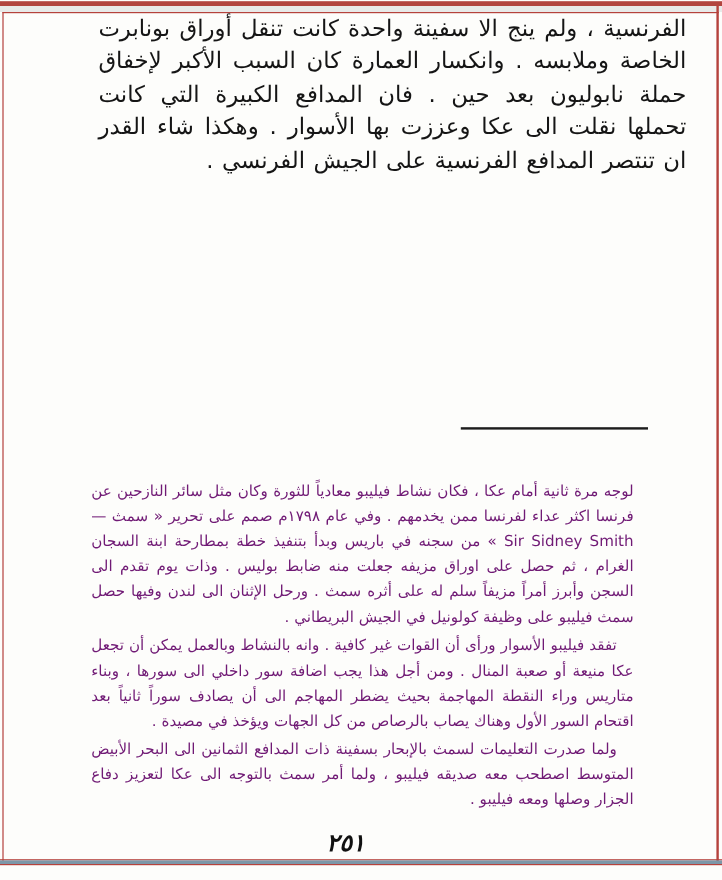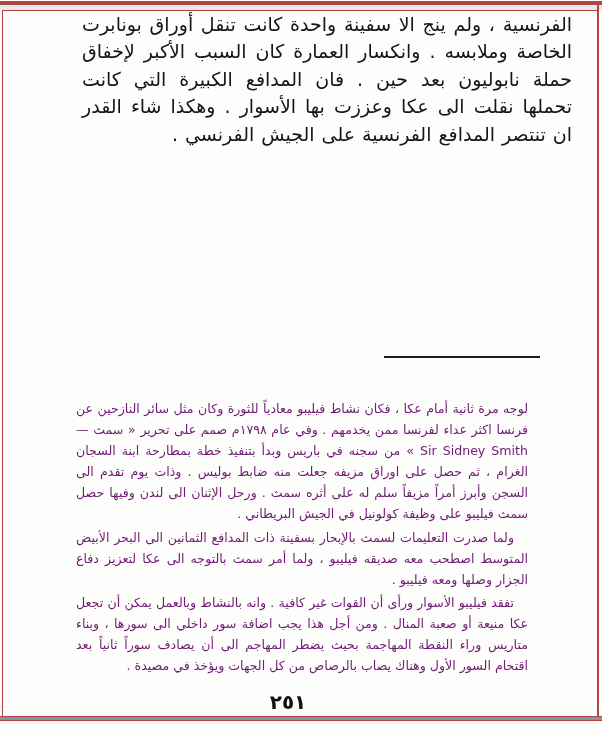--- a/index.html
+++ b/index.html
@@ -72,20 +72,21 @@
   .page-number {
     position: absolute;
     top: 690px;
     left: 248px;
     width: 80px;
     text-align: center;
     font-size: 20px;
     font-weight: bold;
     color: #111;
     direction: rtl;
+    font-style: italic;
   }
 </style>
 </head>
 <body>
 
 <div class="page">
 
   <div class="edge top-red-bar"></div>
   <div class="edge top-gray-strip"></div>
   <div class="edge top-thin-line"></div>
@@ -96,19 +97,19 @@
   <div class="edge bottom-red-lower"></div>
 
   <main class="main-text">
     <p>الفرنسية ، ولم ينج الا سفينة واحدة كانت تنقل أوراق بونابرت الخاصة وملابسه . وانكسار العمارة كان السبب الأكبر لإخفاق حملة نابوليون بعد حين . فان المدافع الكبيرة التي كانت تحملها نقلت الى عكا وعززت بها الأسوار . وهكذا شاء القدر ان تنتصر المدافع الفرنسية على الجيش الفرنسي .</p>
   </main>
 
   <div class="fn-sep"></div>
 
   <section class="footnote">
     <p>لوجه مرة ثانية أمام عكا ، فكان نشاط فيليبو معادياً للثورة وكان مثل سائر النازحين عن فرنسا اكثر عداء لفرنسا ممن يخدمهم . وفي عام ١٧٩٨م صمم على تحرير « سمث — Sir Sidney Smith » من سجنه في باريس وبدأ بتنفيذ خطة بمطارحة ابنة السجان الغرام ، ثم حصل على اوراق مزيفه جعلت منه ضابط بوليس . وذات يوم تقدم الى السجن وأبرز أمراً مزيفاً سلم له على أثره سمث . ورحل الإثنان الى لندن وفيها حصل سمث فيليبو على وظيفة كولونيل في الجيش البريطاني .</p>
+    <p>تفقد فيليبو الأسوار ورأى أن القوات غير كافية . وانه بالنشاط وبالعمل يمكن أن تجعل عكا منيعة أو صعبة المنال . ومن أجل هذا يجب اضافة سور داخلي الى سورها ، وبناء متاريس وراء النقطة المهاجمة بحيث يضطر المهاجم الى أن يصادف سوراً ثانياً بعد اقتحام السور الأول وهناك يصاب بالرصاص من كل الجهات ويؤخذ في مصيدة .</p>
     <p>ولما صدرت التعليمات لسمث بالإبحار بسفينة ذات المدافع الثمانين الى البحر الأبيض المتوسط اصطحب معه صديقه فيليبو ، ولما أمر سمث بالتوجه الى عكا لتعزيز دفاع الجزار وصلها ومعه فيليبو .</p>
-    <p>تفقد فيليبو الأسوار ورأى أن القوات غير كافية . وانه بالنشاط وبالعمل يمكن أن تجعل عكا منيعة أو صعبة المنال . ومن أجل هذا يجب اضافة سور داخلي الى سورها ، وبناء متاريس وراء النقطة المهاجمة بحيث يضطر المهاجم الى أن يصادف سوراً ثانياً بعد اقتحام السور الأول وهناك يصاب بالرصاص من كل الجهات ويؤخذ في مصيدة .</p>
   </section>
 
   <div class="page-number">٢٥١</div>
 
 </div>
 
 </body></html>

